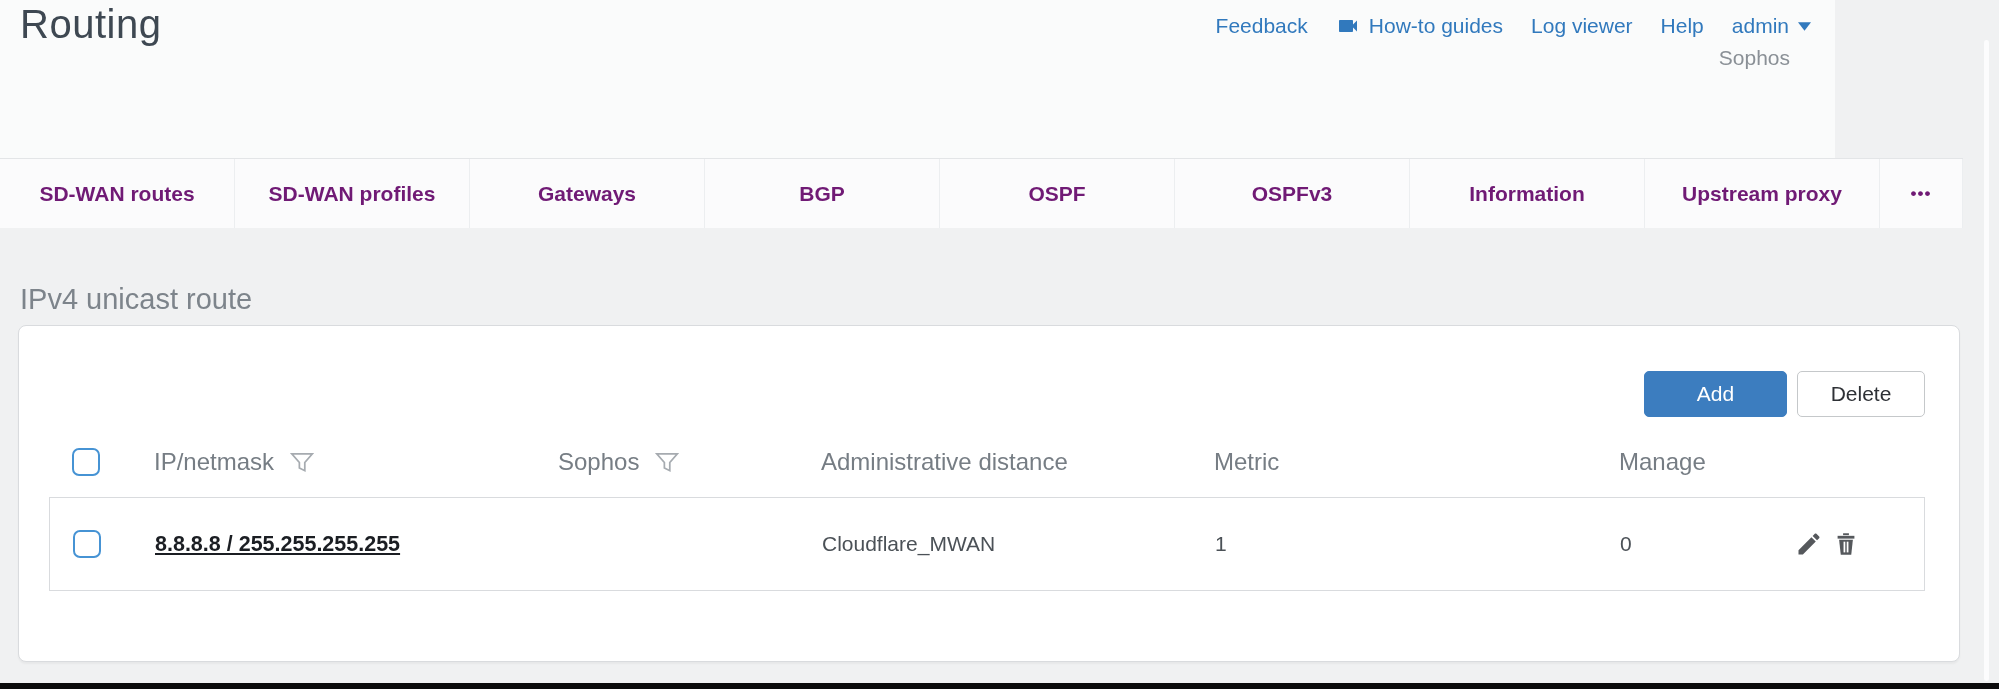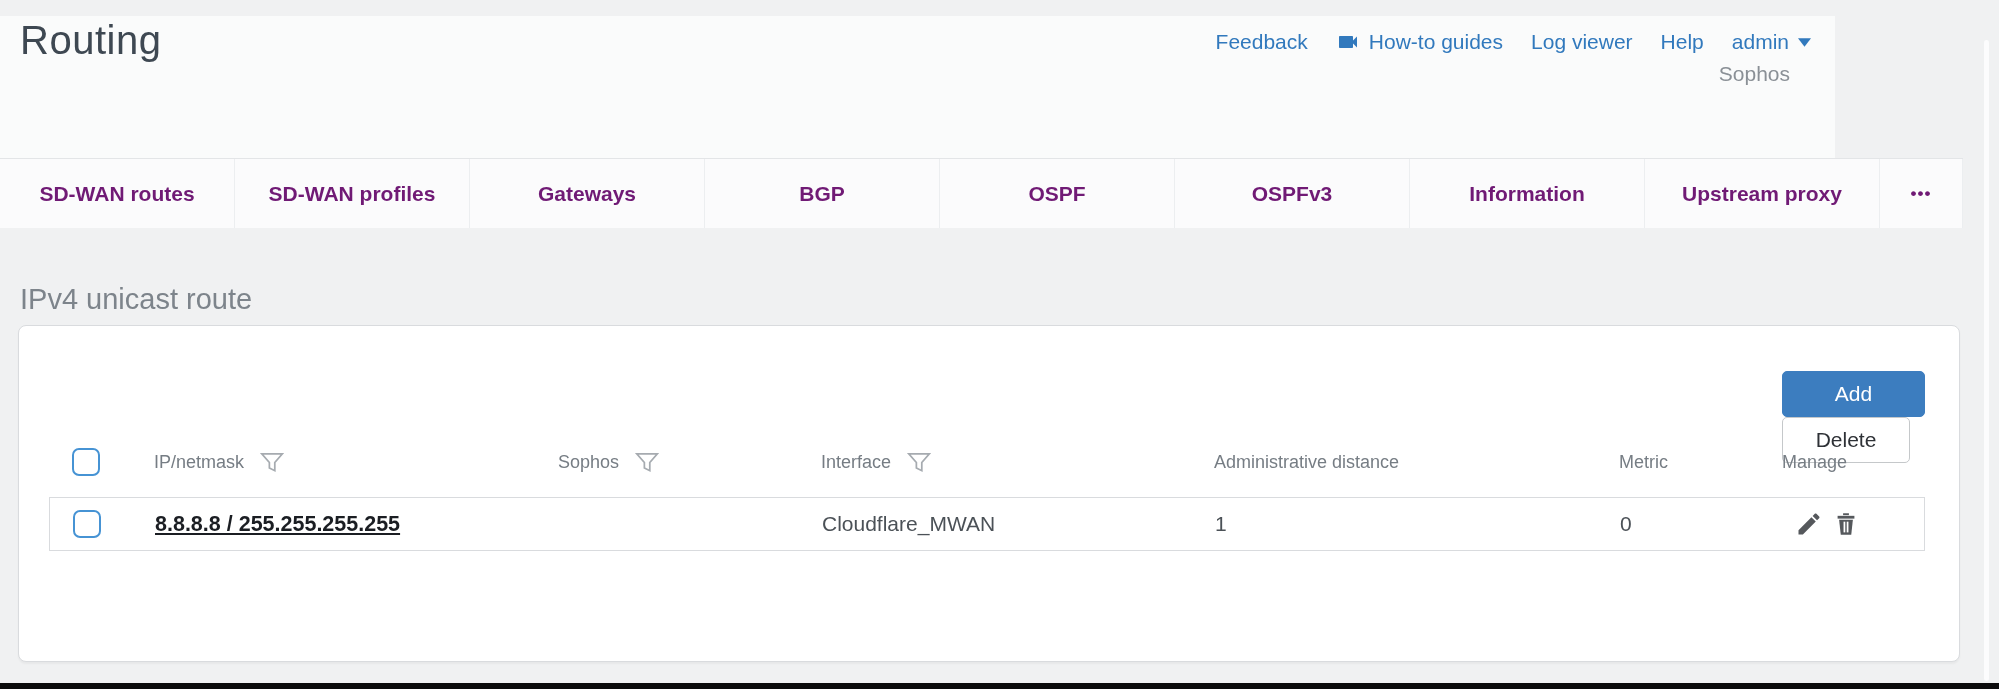--- a/index.html
+++ b/index.html
@@ -4,53 +4,53 @@
 <style>
   html,body{margin:0;padding:0;}
   .screen{
     position:relative;
     width:1999px;height:689px;
     background:#f0f1f2;
     font-family:"Liberation Sans", sans-serif;
     overflow:hidden;
   }
   
-  .header{position:absolute;top:0;left:0;width:1835px;height:158px;background:#fafbfb;margin-top:16px;}
+  .header{position:absolute;top:0;left:0;width:1835px;height:158px;background:#fafbfb;}
   .page-title{position:absolute;top:2px;left:20px;font-size:40px;font-weight:400;color:#3e4852;letter-spacing:.5px;}
   .topnav{position:absolute;top:14px;right:24px;display:flex;align-items:center;gap:28px;}
   .topnav a{display:flex;align-items:center;gap:9px;color:#3179bd;font-size:21px;font-weight:500;text-decoration:none;cursor:pointer;white-space:nowrap;}
   .videocam{width:24px;height:24px;fill:#3179bd;}
   .caret{width:13px;height:9px;fill:#3179bd;}
   .account{position:absolute;top:46px;right:45px;font-size:21px;color:#8a9096;}
   
   .tabbar{position:absolute;top:158px;left:0;width:1963px;height:70px;background:#fbfbfc;
           border-top:1px solid #e3e5e7;display:flex;box-sizing:border-box;}
   .tab{flex:1;position:relative;display:flex;align-items:center;justify-content:center;
        font-size:21px;font-weight:700;color:#701a75;border-right:1px solid #eceef0;cursor:pointer;white-space:nowrap;}
   .tab.active{background:#ffffff;color:#17191d;}
   .tab.active::after{content:"";position:absolute;left:0;right:0;bottom:0;height:5px;background:#3a7dbf;}
   .tab-overflow{flex:0 0 82px;font-size:17px;letter-spacing:1px;}
   
   .section-heading{position:absolute;top:283px;left:20px;font-size:29px;font-weight:400;color:#7d848b;text-align:center;}
   .card{position:absolute;left:18px;top:325px;width:1942px;height:337px;box-sizing:border-box;
         background:#fff;border:1px solid #d9dbde;border-radius:8px;box-shadow:0 2px 2px rgba(0,0,0,.04);}
   
-  .toolbar{position:absolute;top:45px;right:34px;display:flex;flex-direction:column;}
+  .toolbar{position:absolute;top:45px;right:34px;display:flex;gap:10px;}
   .btn{height:46px;border-radius:5px;font-size:21px;display:flex;align-items:center;justify-content:center;
        font-family:inherit;cursor:pointer;box-sizing:border-box;}
   .btn-add{width:143px;background:#3c7dbf;border:1px solid #3c7dbf;color:#fff;}
   .btn-delete{width:128px;background:#fff;border:1px solid #c5c8ca;color:#2e3136;}
   
   .grid-cols{display:grid;grid-template-columns:105px 404px 263px 393px 405px 163px 1fr;align-items:center;}
-  .thead{position:absolute;left:30px;right:34px;top:108px;height:56px;color:#767d84;font-size:18px;}
+  .thead{position:absolute;left:30px;right:34px;top:108px;height:56px;color:#767d84;font-size:24px;}
   .th{display:flex;align-items:center;gap:14px;white-space:nowrap;}
   .funnel{width:26px;height:26px;stroke:#a6abb0;fill:none;stroke-width:1.6;cursor:pointer;flex:0 0 auto;}
   .checkbox{width:24px;height:24px;border:2.5px solid #4693d4;border-radius:7px;background:#fff;
             margin-left:23px;cursor:pointer;box-sizing:content-box;}
-  .trow{position:absolute;left:30px;right:34px;top:171px;height:54px;box-sizing:border-box;
+  .trow{position:absolute;left:30px;right:34px;top:171px;height:94px;box-sizing:border-box;
         border:1px solid #d9dbde;background:#fff;font-size:21px;color:#4b5157;}
   .ip-link{color:#1b1e23;font-weight:700;font-size:21.5px;text-decoration:underline;cursor:pointer;white-space:nowrap;}
   .manage-cell{display:flex;align-items:center;gap:9px;padding-left:12px;}
   .action-icon{width:28px;height:28px;fill:#55585c;cursor:pointer;}
   
   .scroll-strip{position:absolute;right:10px;top:40px;bottom:8px;width:5px;background:#fcfcfd;border-radius:3px;}
   .bottom-bar{position:absolute;left:0;right:0;bottom:0;height:6px;background:#0b0b0c;}
 </style>
 </head>
 <body>
@@ -116,26 +116,20 @@
             <path d="M3.5 4.5 H22.5 L15.5 12.5 V20 L10.5 17.5 V12.5 Z"></path>
           </svg>
       </div>
       <div class="th">
         <span>Sophos</span>
         <svg class="funnel" viewBox="0 0 24 24">
             <path d="M3.5 4.5 H22.5 L15.5 12.5 V20 L10.5 17.5 V12.5 Z"></path>
           </svg>
       </div>
       <div class="th">
-        <span>Interface</span>
-        <svg class="funnel" viewBox="0 0 24 24">
-            <path d="M3.5 4.5 H22.5 L15.5 12.5 V20 L10.5 17.5 V12.5 Z"></path>
-          </svg>
-      </div>
-      <div class="th">
         <span>Administrative distance</span>
       </div>
       <div class="th">
         <span>Metric</span>
       </div>
       <div class="th">
         <span>Manage</span>
       </div>
     </div>
 

